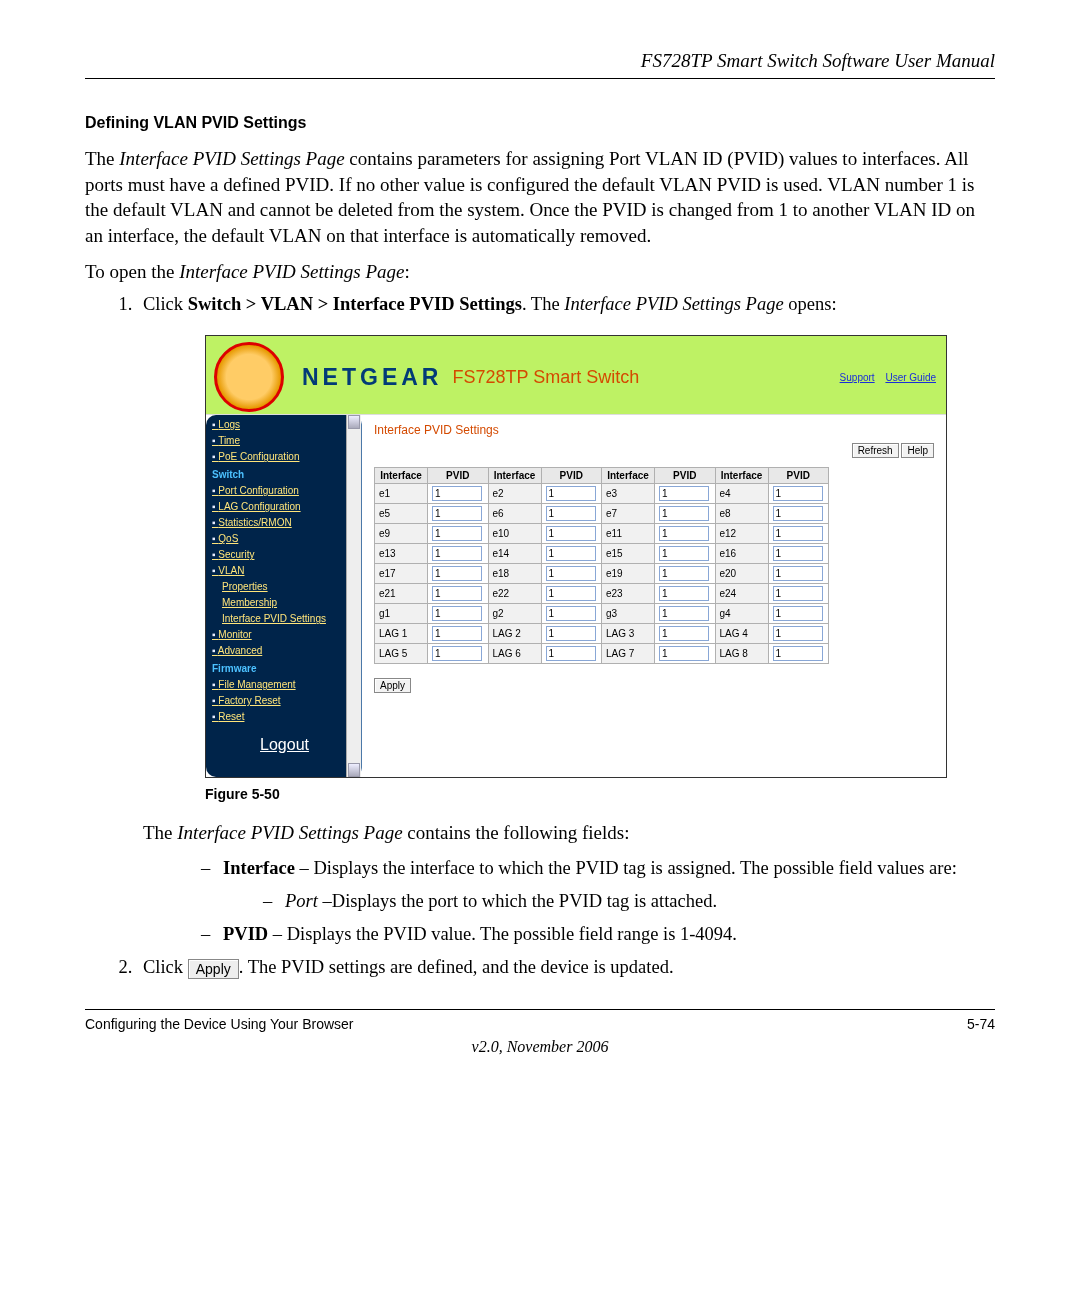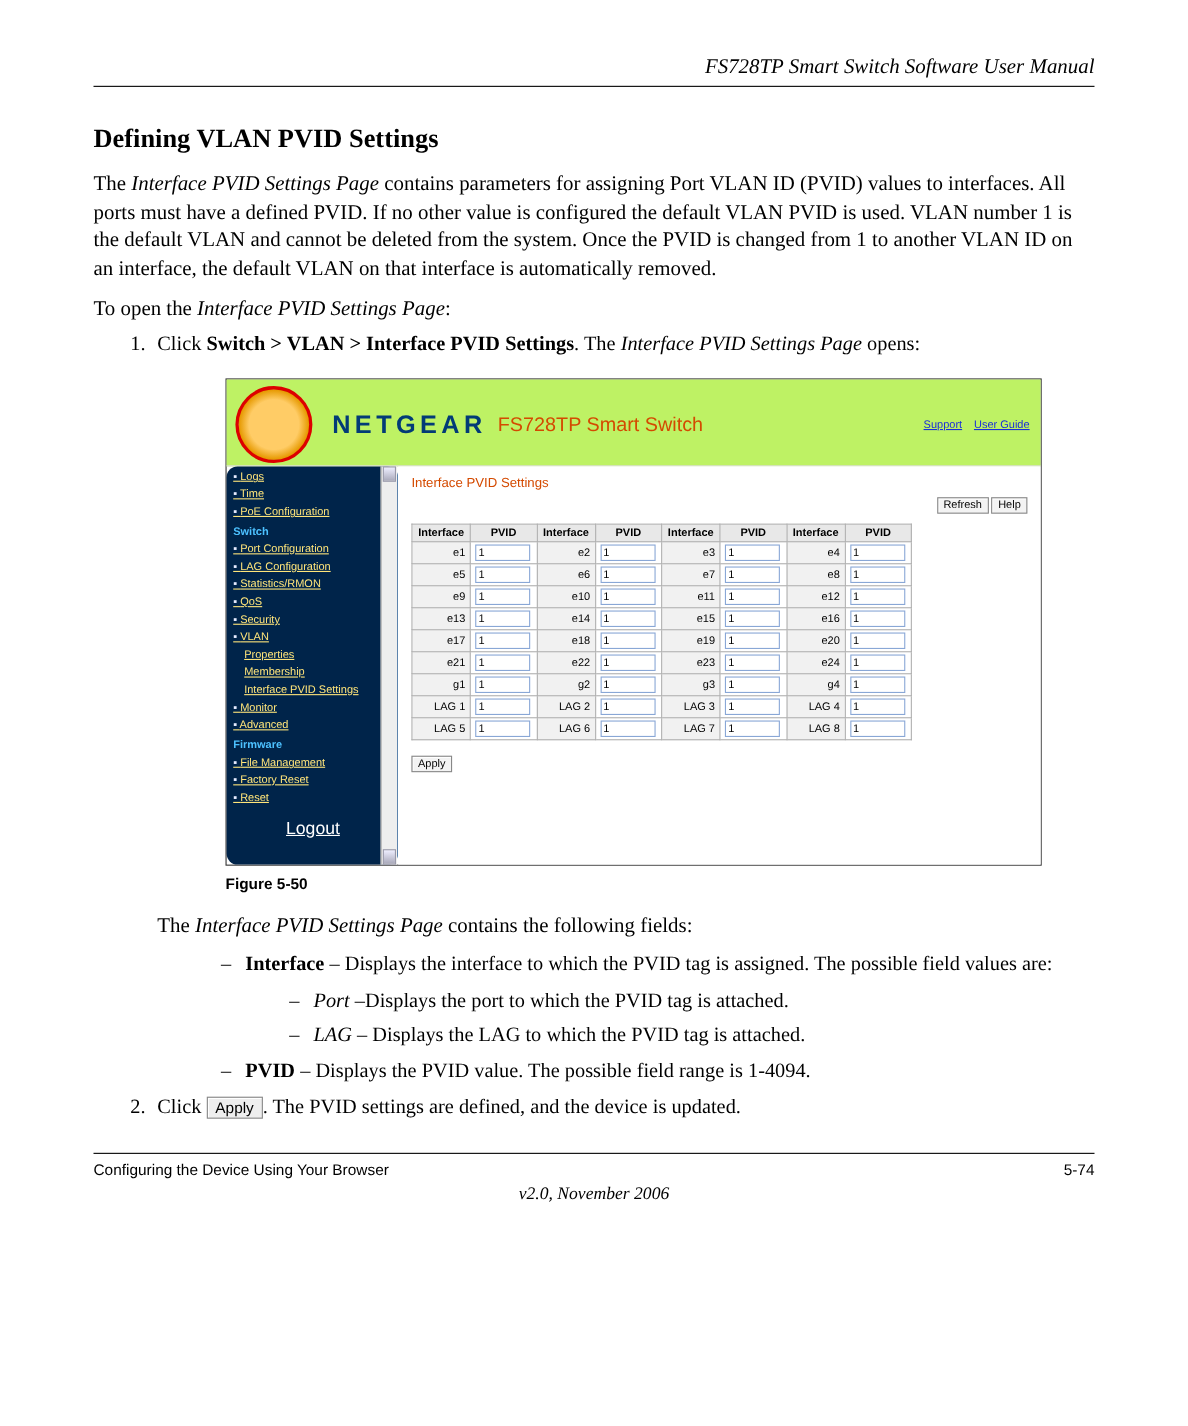--- a/index.html
+++ b/index.html
@@ -12,23 +12,23 @@
 }
 .header-line {
   font-style: italic;
   text-align: right;
   font-size: 19px;
   border-bottom: 1.5px solid #000;
   padding-bottom: 6px;
   margin-bottom: 35px;
 }
 h2 {
-  font-family: Liberation Serif, serif;
+  font-family: Liberation Sans, sans-serif;
   font-weight: bold;
-  font-size: 24px;
+  font-size: 16px;
   margin: 0 0 14px 0;
 }
 .body-text {
   font-size: 19px;
   line-height: 1.35;
   margin: 0 0 10px 0;
 }
 ol.main {
   padding-left: 52px;
   margin: 4px 0 0 0;
@@ -129,21 +129,21 @@
 .pvid-table th, .pvid-table td {
   border:1px solid #b0b0b0;
   padding:2px 4px;
   background:#fff;
 }
 .pvid-table th {
   background:#e8e8e8;
   font-weight:bold;
   text-align:center;
 }
-.pvid-table td.ifc { text-align:right; background:#f1f1f1; width:44px;}
+.pvid-table td.ifc { text-align:left; background:#f1f1f1; width:44px;}
 .pvid-table td.pv input {
   border:1px solid #89a7d6;
   font-size:10px;
   width:44px;
   height:13px;
   padding:0 2px;
 }
 .ss-apply { margin-top:14px;}
 .fig-caption {
   font-family: Arial, sans-serif;
@@ -362,21 +362,20 @@
 
     <p class="body-text" style="margin-left:0;">
       <span>The </span><em>Interface PVID Settings Page</em><span> contains the following fields:</span>
     </p>
 
     <ul class="dash">
       <li>
         <b>Interface</b><span> – Displays the interface to which the PVID tag is assigned. The possible field values are:</span>
         <ul class="dash2">
           <li><em>Port</em><span> –Displays the port to which the PVID tag is attached.</span></li>
-          <li><em>LAG</em><span> – Displays the LAG to which the PVID tag is attached.</span></li>
         </ul>
       </li>
       <li>
         <b>PVID</b><span> – Displays the PVID value. The possible field range is 1-4094.</span>
       </li>
     </ul>
   </li>
 
   <li>
     <span>Click </span><span class="inline-btn">Apply</span><span>. The PVID settings are defined, and the device is updated.</span>

